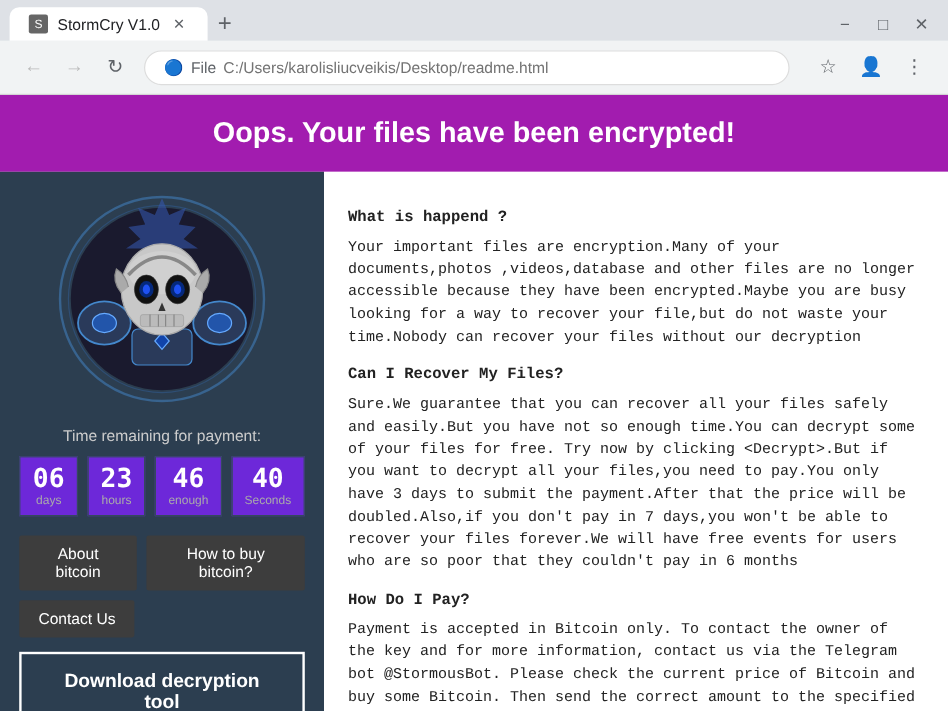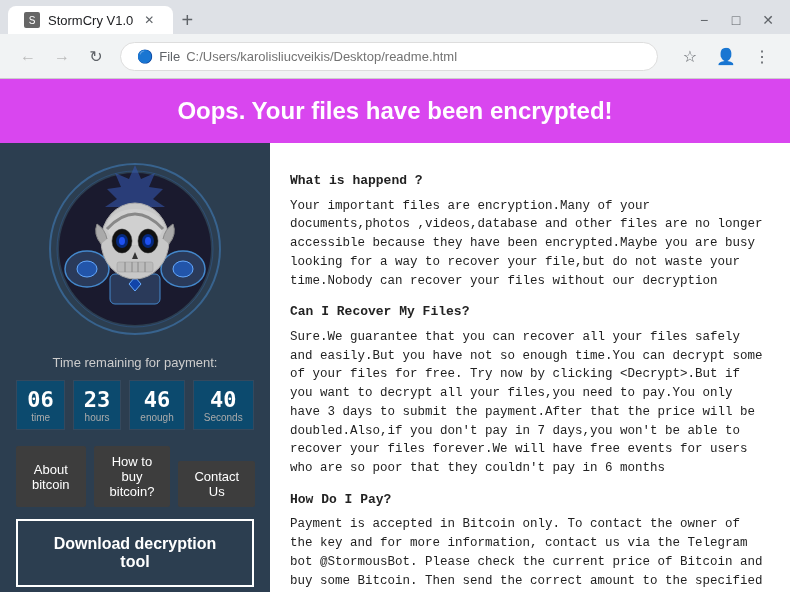--- a/index.html
+++ b/index.html
@@ -124,21 +124,21 @@
     }
 
     
     .page-content {
       background: #fff;
       height: calc(603px - 90px);
       overflow-y: auto;
     }
 
     .page-header {
-      background: #d946ef;
+      background: #a21caf;
       text-align: center;
       padding: 18px;
     }
     .page-header h1 {
       color: #fff;
       font-size: 24px;
       font-weight: bold;
       font-family: Arial, sans-serif;
     }
 
@@ -170,44 +170,45 @@
       font-size: 13px;
       margin-bottom: 10px;
       text-align: left;
     }
     .timer-boxes {
       display: flex;
       gap: 8px;
       margin-bottom: 16px;
     }
     .timer-box {
-      background: #0c4a6e;
+      background: #6d28d9;
       border: 1px solid #34495e;
       padding: 6px 10px;
       text-align: center;
       min-width: 48px;
     }
     .timer-value {
       color: #fff;
       font-size: 22px;
       font-weight: bold;
       font-family: monospace;
       display: block;
     }
     .timer-unit {
       color: #aaa;
       font-size: 10px;
       display: block;
     }
 
     .left-buttons {
       display: flex;
+      flex-direction: column;
       gap: 8px;
       width: 100%;
-      align-items: flex-end;
+      align-items: flex-start;
     }
     .left-btn-row {
       display: flex;
       gap: 8px;
       justify-content: center;
     }
     .left-btn {
       background: #3d3d3d;
       color: #fff;
       border: none;
@@ -362,21 +363,21 @@
 
           <path d="M 56,85 Q 48,75 52,65 Q 60,70 62,80" fill="#aaa" stroke="#888" stroke-width="1"></path>
           <path d="M 124,85 Q 132,75 128,65 Q 120,70 118,80" fill="#aaa" stroke="#888" stroke-width="1"></path>
         </svg>
       </div>
 
       <div class="timer-label">Time remaining for payment:</div>
       <div class="timer-boxes">
         <div class="timer-box">
           <span class="timer-value">06</span>
-          <span class="timer-unit">time</span>
+          <span class="timer-unit">days</span>
         </div>
         <div class="timer-box">
           <span class="timer-value">23</span>
           <span class="timer-unit">hours</span>
         </div>
         <div class="timer-box">
           <span class="timer-value">46</span>
           <span class="timer-unit">enough</span>
         </div>
         <div class="timer-box">

